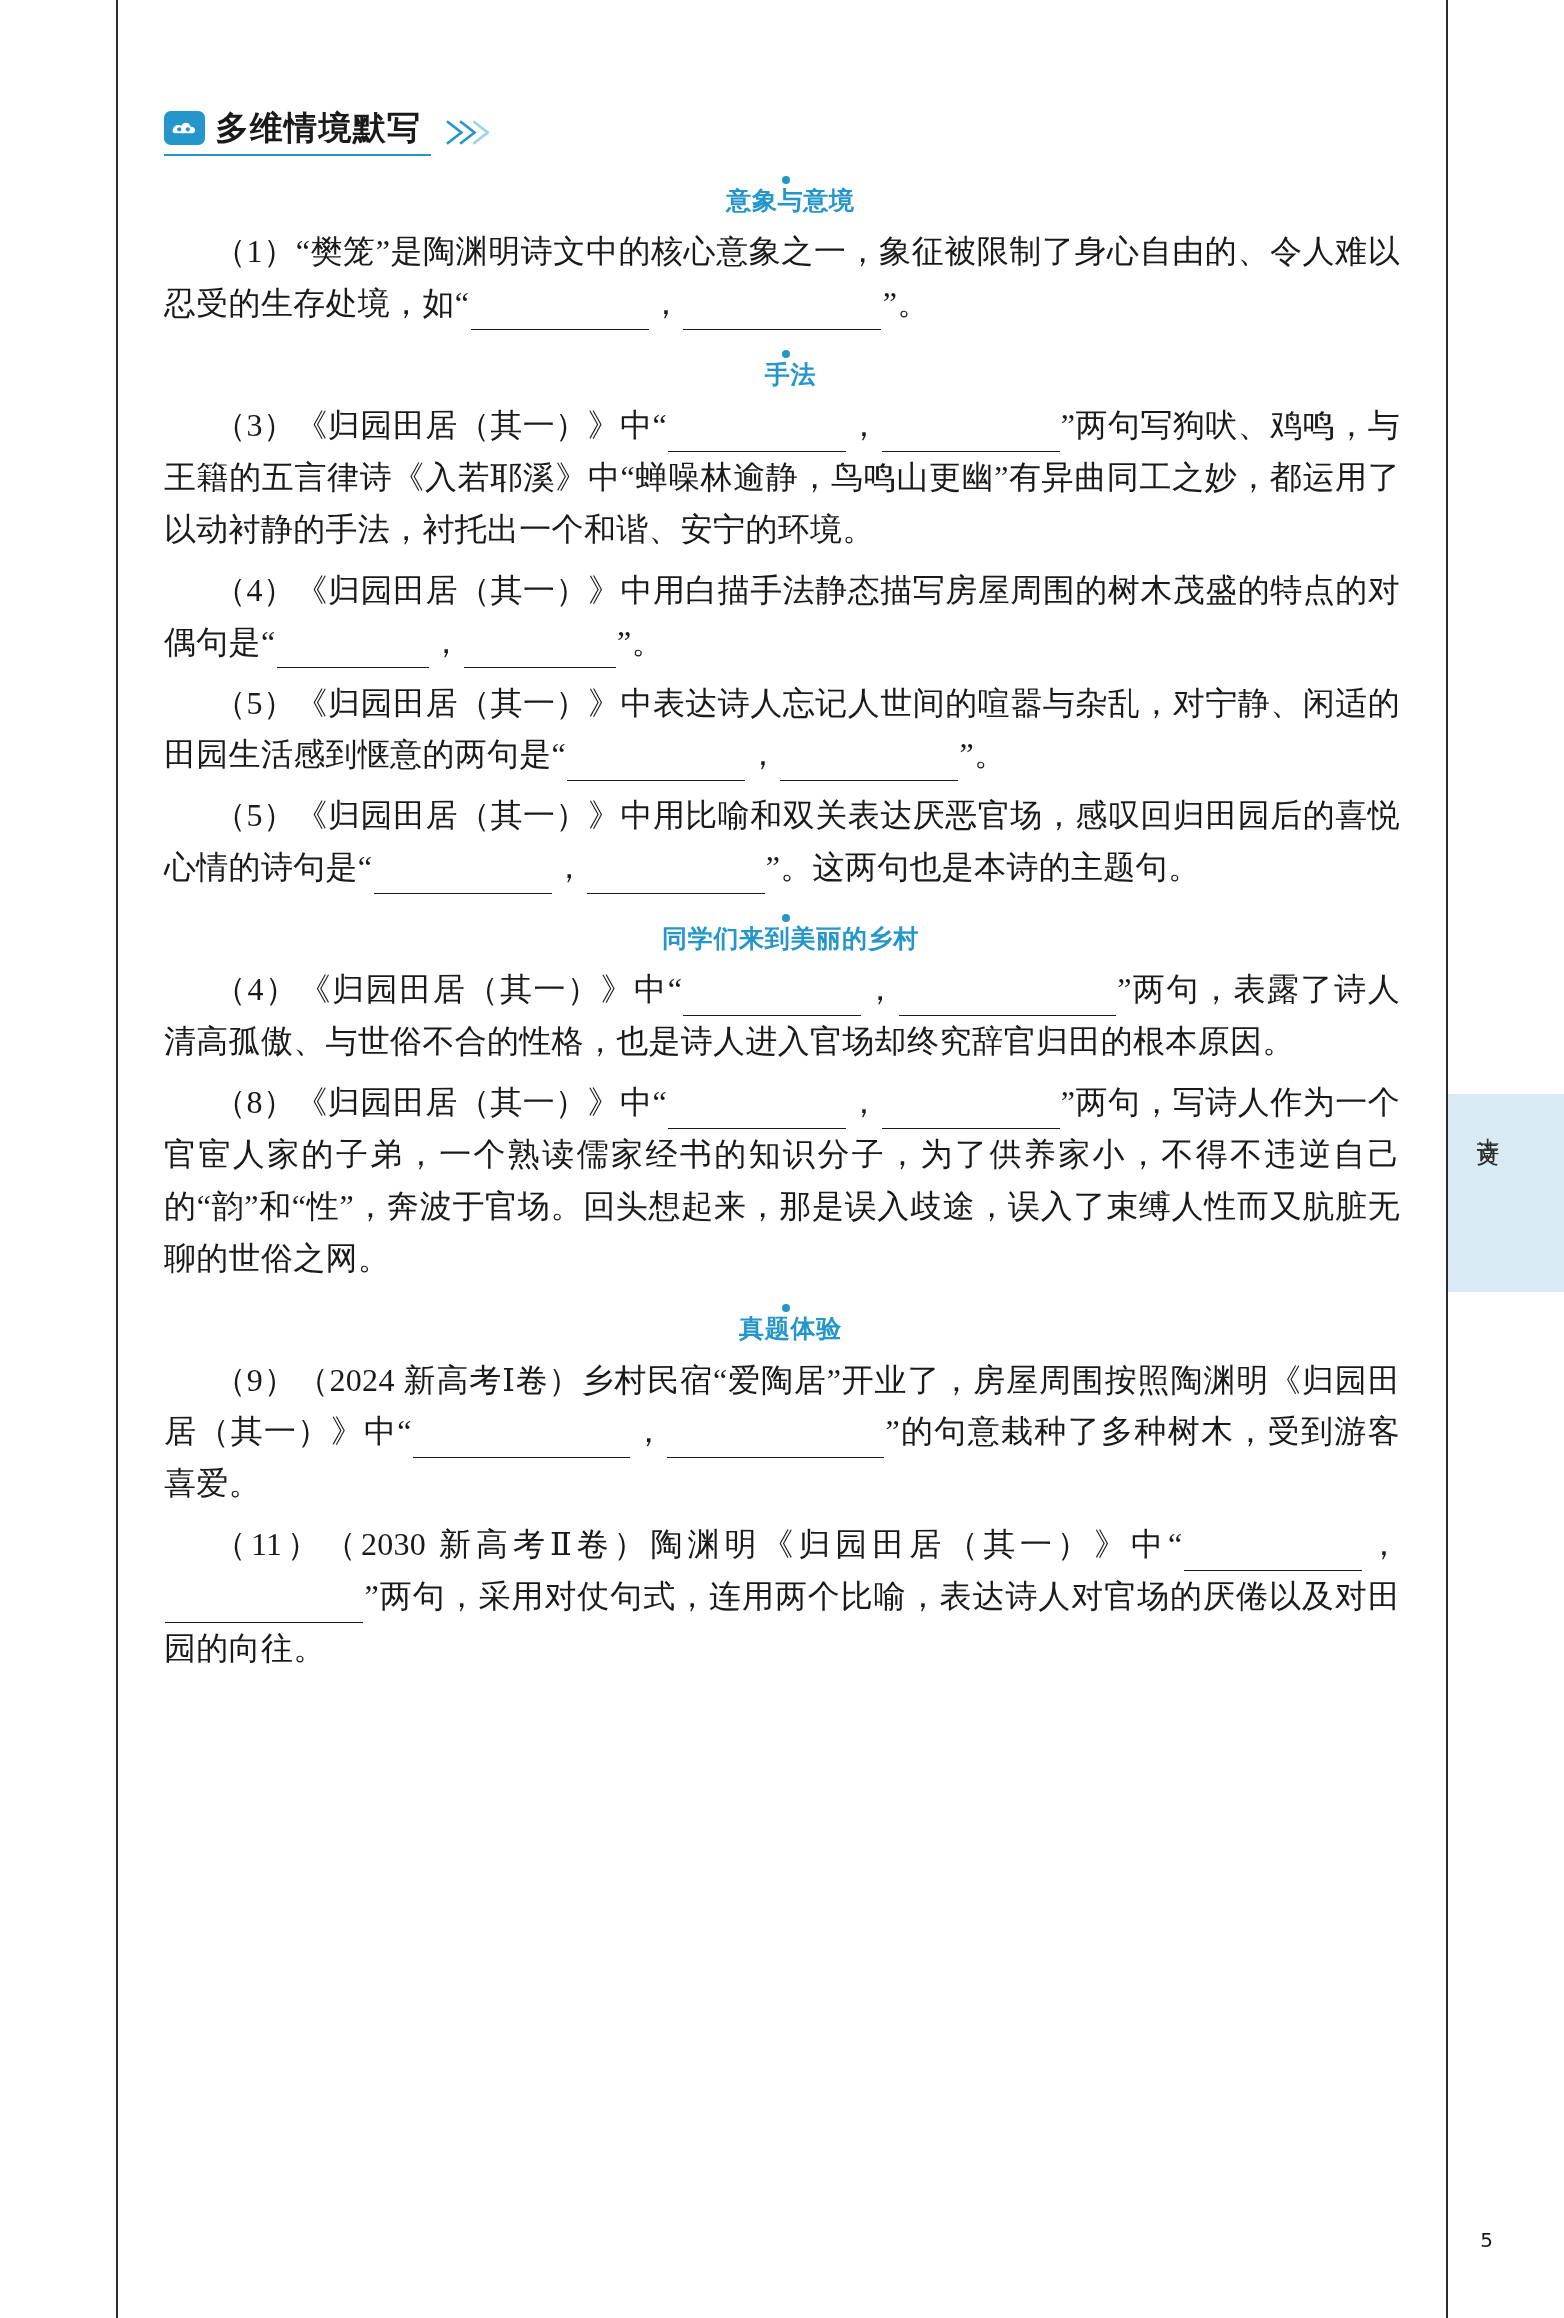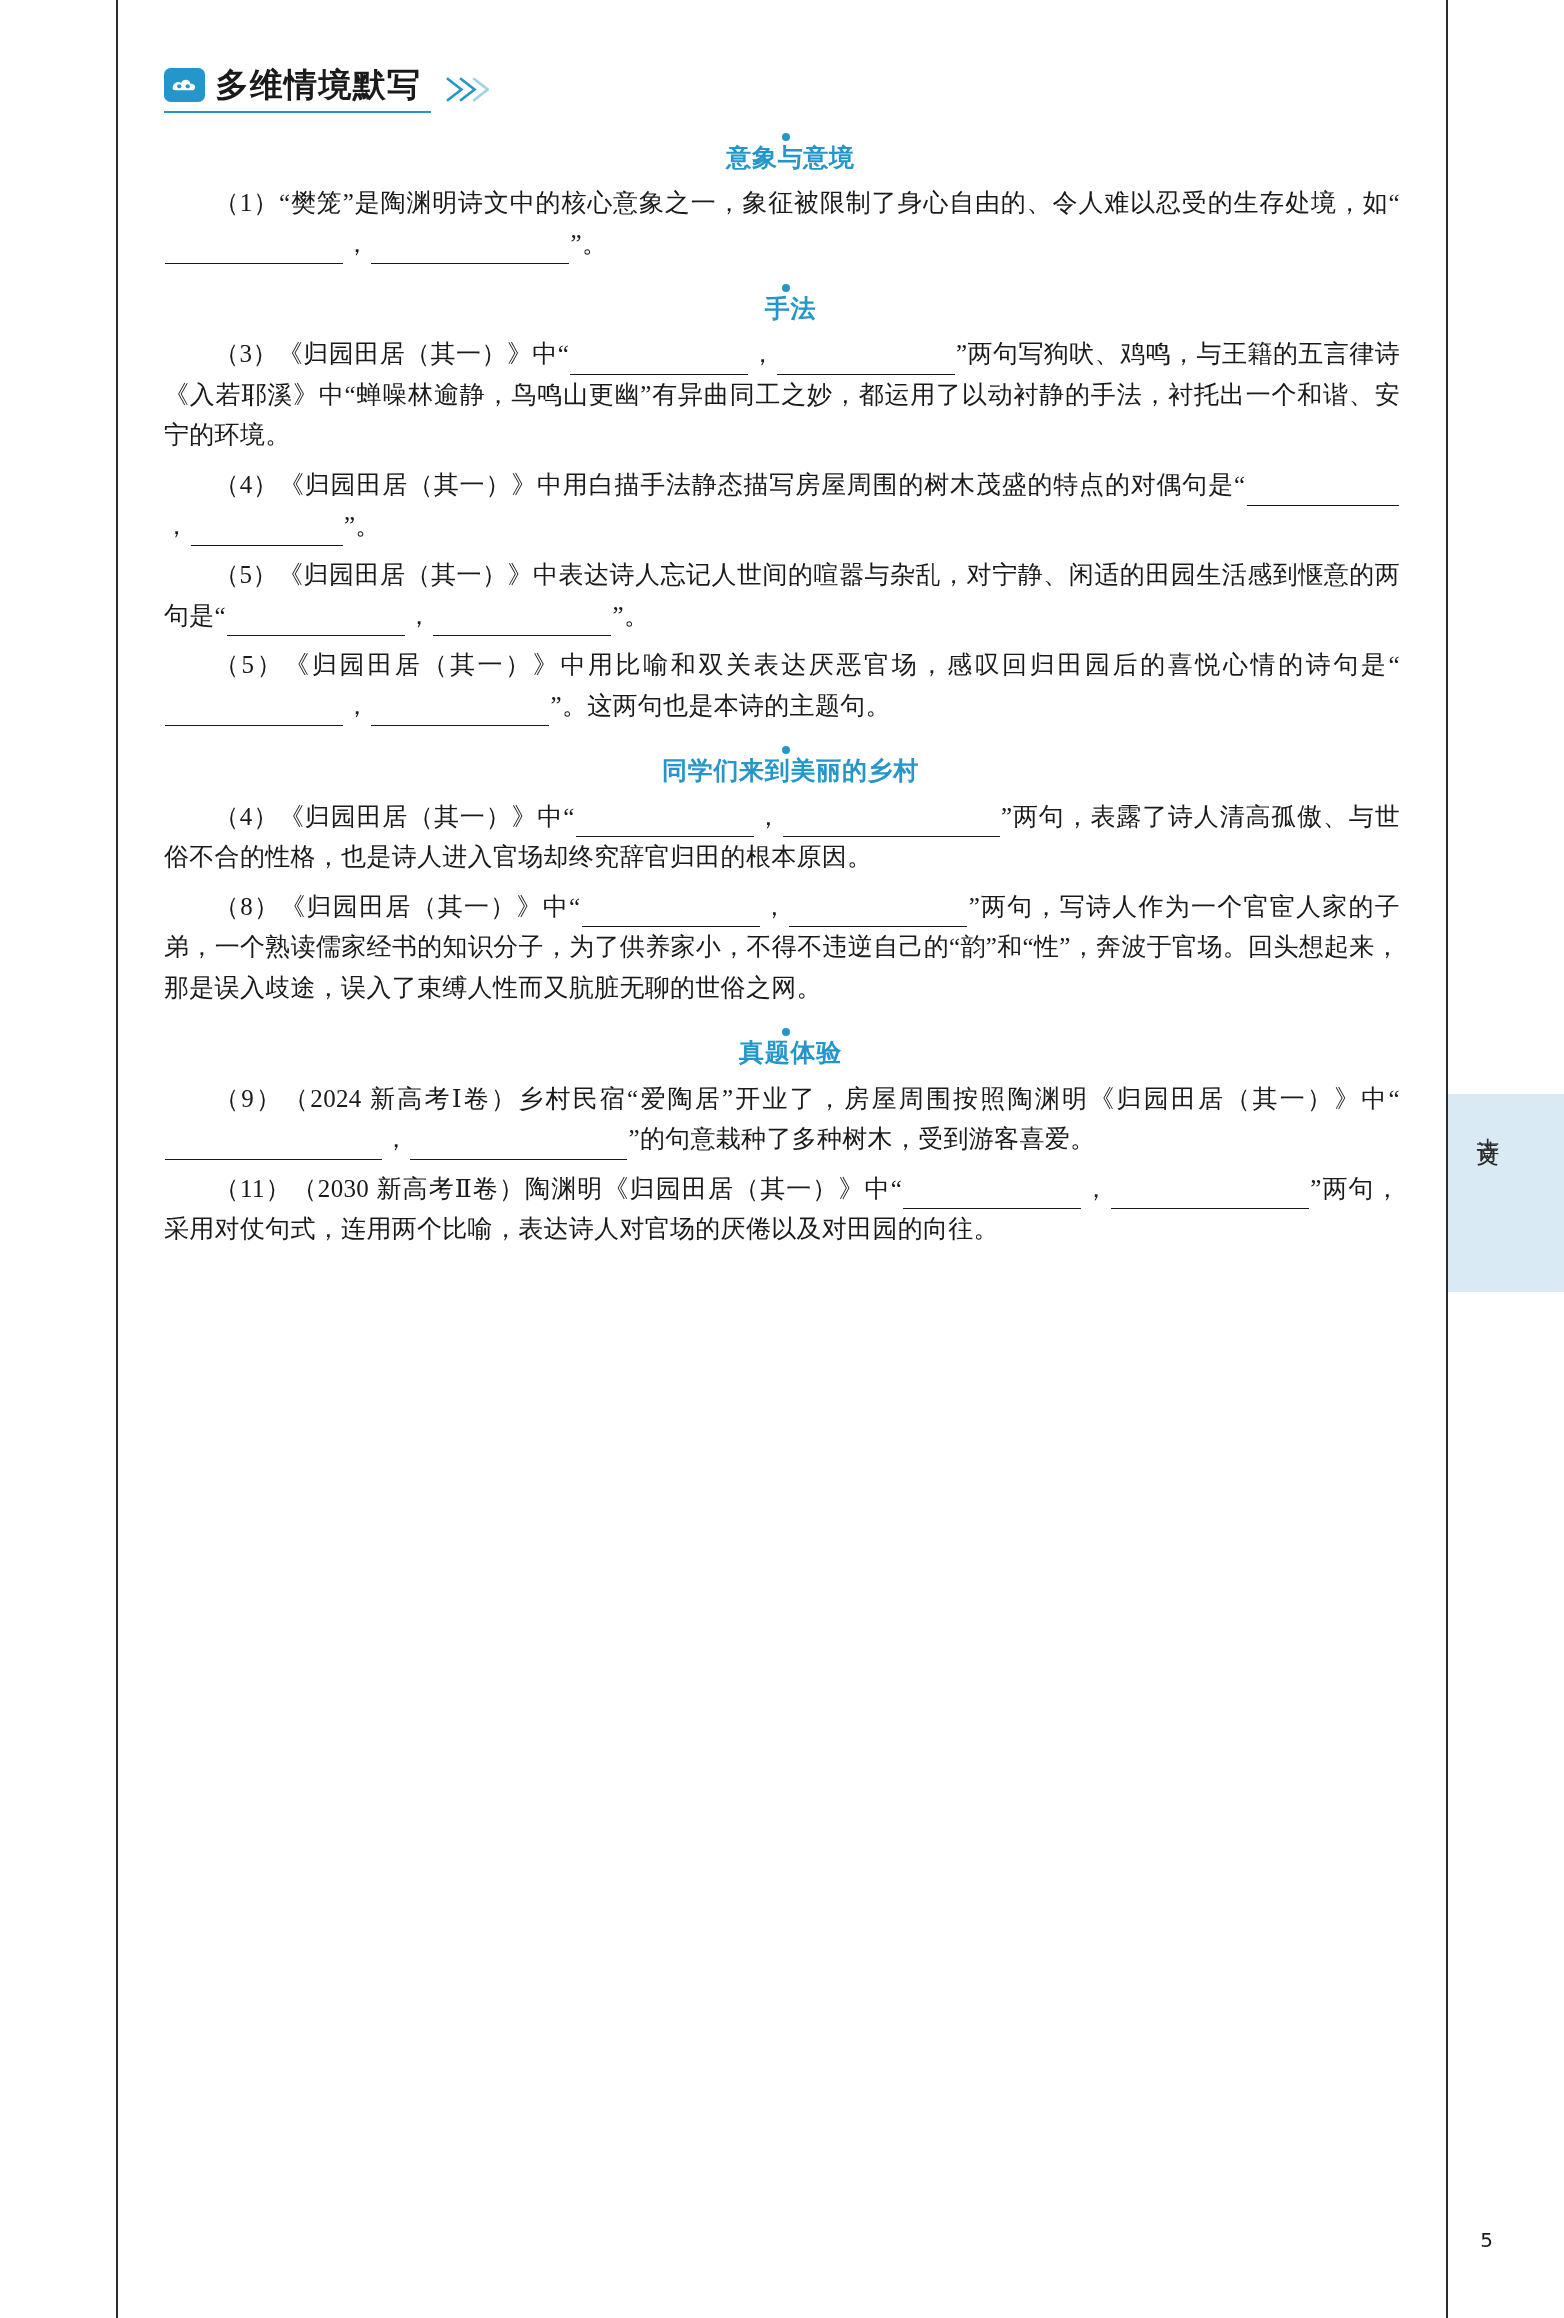--- a/index.html
+++ b/index.html
@@ -35,21 +35,21 @@
     width: 2px;
     height: 2319px;
     background: #2d2d2d;
   }
   .content {
     position: absolute;
     left: 118px;
     right: 118px;
     top: 0;
     bottom: 0;
-    padding: 56px 46px 0 46px;
+    padding: 99px 46px 0 46px;
     box-sizing: border-box;
     border-radius: 26px;
   }
 
   
   .section-banner {
     display: flex;
     align-items: flex-end;
     height: 57px;
     margin-bottom: 17px;
@@ -108,21 +108,21 @@
     width: 8px;
     height: 8px;
     border-radius: 50%;
     background: #2596c9;
     margin-right: 9.2px;
     flex: none;
   }
 
   
   .q {
-    font-size: 25px;
+    font-size: 32px;
     line-height: 1.62;
     text-align: justify;
     margin: 9.2px 0 8px 0;
     text-indent: 50px;
     letter-spacing: 0.3px;
   }
   .q .blank {
     display: inline-block;
     border-bottom: 1.3px solid #1a1a1a;
     height: 1.05em;

